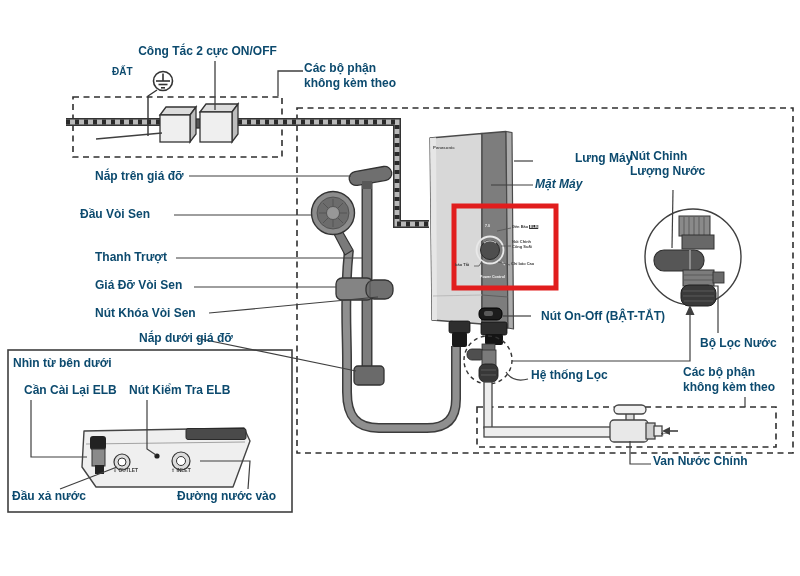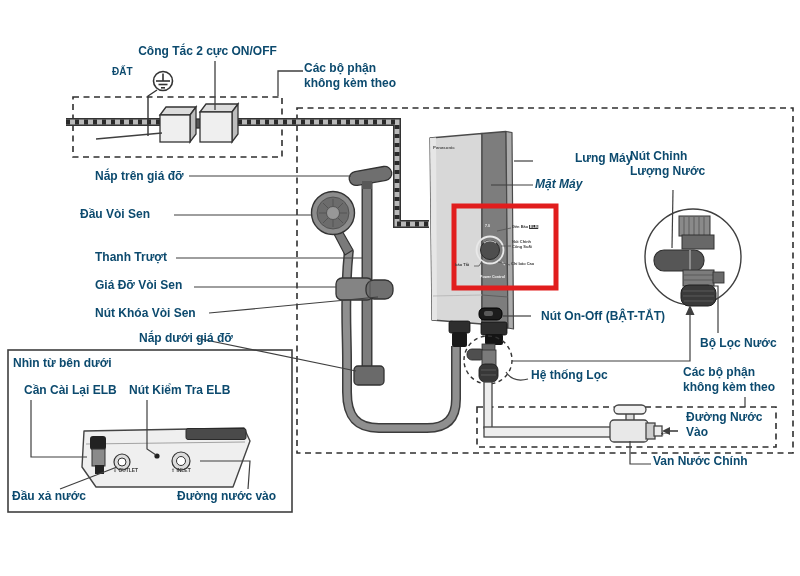--- a/index.html
+++ b/index.html
@@ -214,22 +214,20 @@
   <div class="lbl" style="left:535px;top:151px;padding-left:40px;">Lưng Máy</div>
   <div class="lbl" style="left:535px;top:177px;font-style:italic;">Mặt Máy</div>
   <div class="lbl" style="left:533px;top:309px;padding-left:8px;">Nút On-Off (BẬT-TẮT)</div>
 
   <div class="lbl" style="left:630px;top:149px;">Nút Chỉnh
 Lượng Nước</div>
   <div class="lbl" style="left:700px;top:336px;">Bộ Lọc Nước</div>
   <div class="lbl" style="left:531px;top:368px;">Hệ thống Lọc</div>
   <div class="lbl" style="left:683px;top:365px;">Các bộ phận
 không kèm theo</div>
-  <div class="lbl" style="left:686px;top:410px;">Đường Nước
-Vào</div>
   <div class="arrowlbl" style="left:658px;top:422px;">←</div>
   <div class="lbl" style="left:653px;top:454px;">Van Nước Chính</div>
 
   <div class="lbl" style="left:13px;top:356px;">Nhìn từ bên dưới</div>
   <div class="lbl" style="left:24px;top:383px;">Cần Cài Lại ELB</div>
   <div class="lbl" style="left:129px;top:383px;">Nút Kiểm Tra ELB</div>
   <div class="lbl" style="left:12px;top:489px;">Đầu xả nước</div>
   <div class="lbl" style="left:177px;top:489px;">Đường nước vào</div>
 
   <div class="tiny" style="left:113px;top:468px;transform:scale(0.7);">⇩ OUTLET</div>

